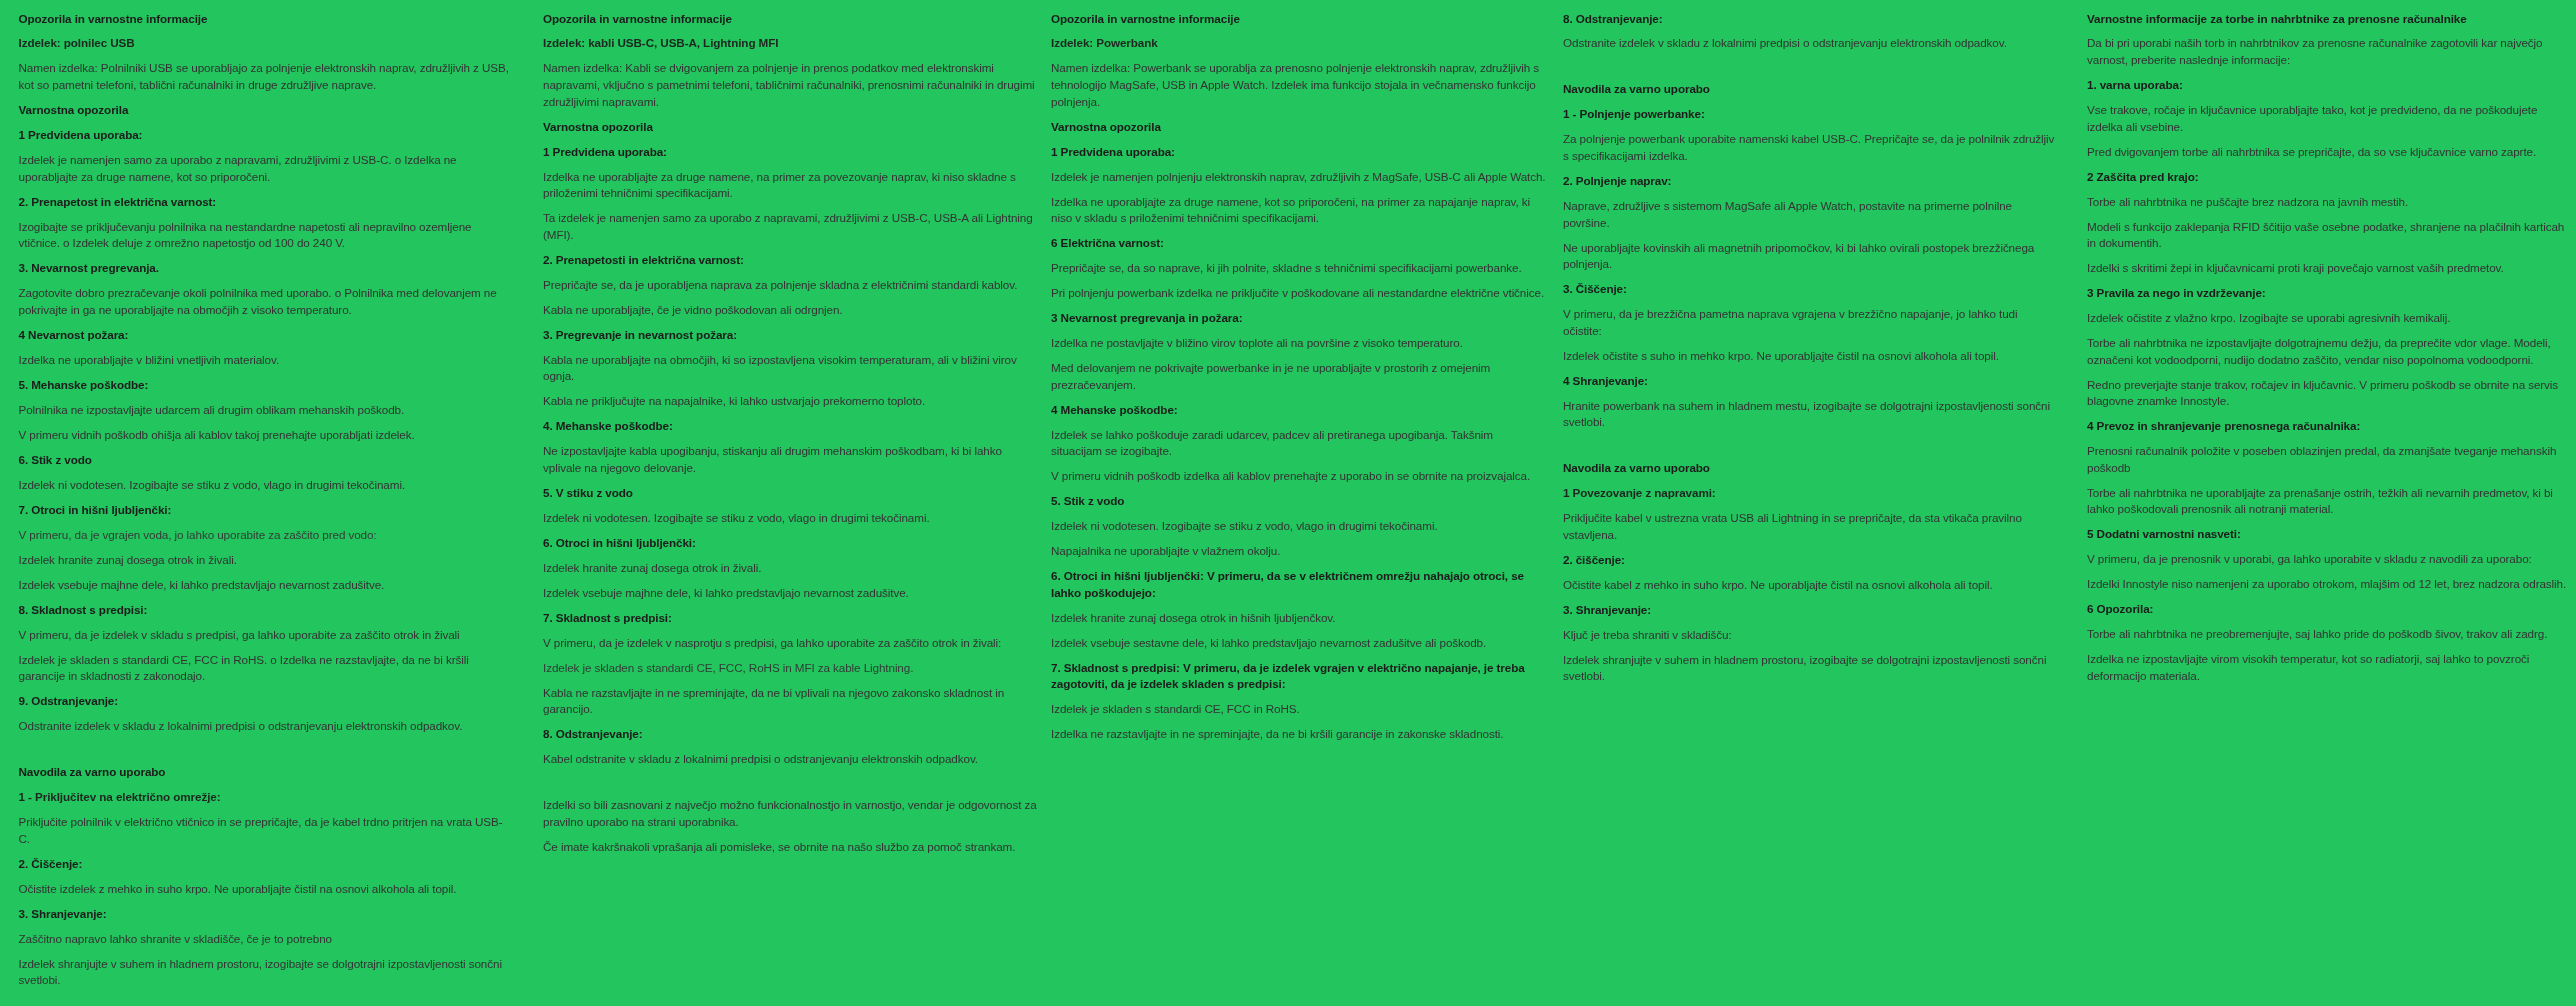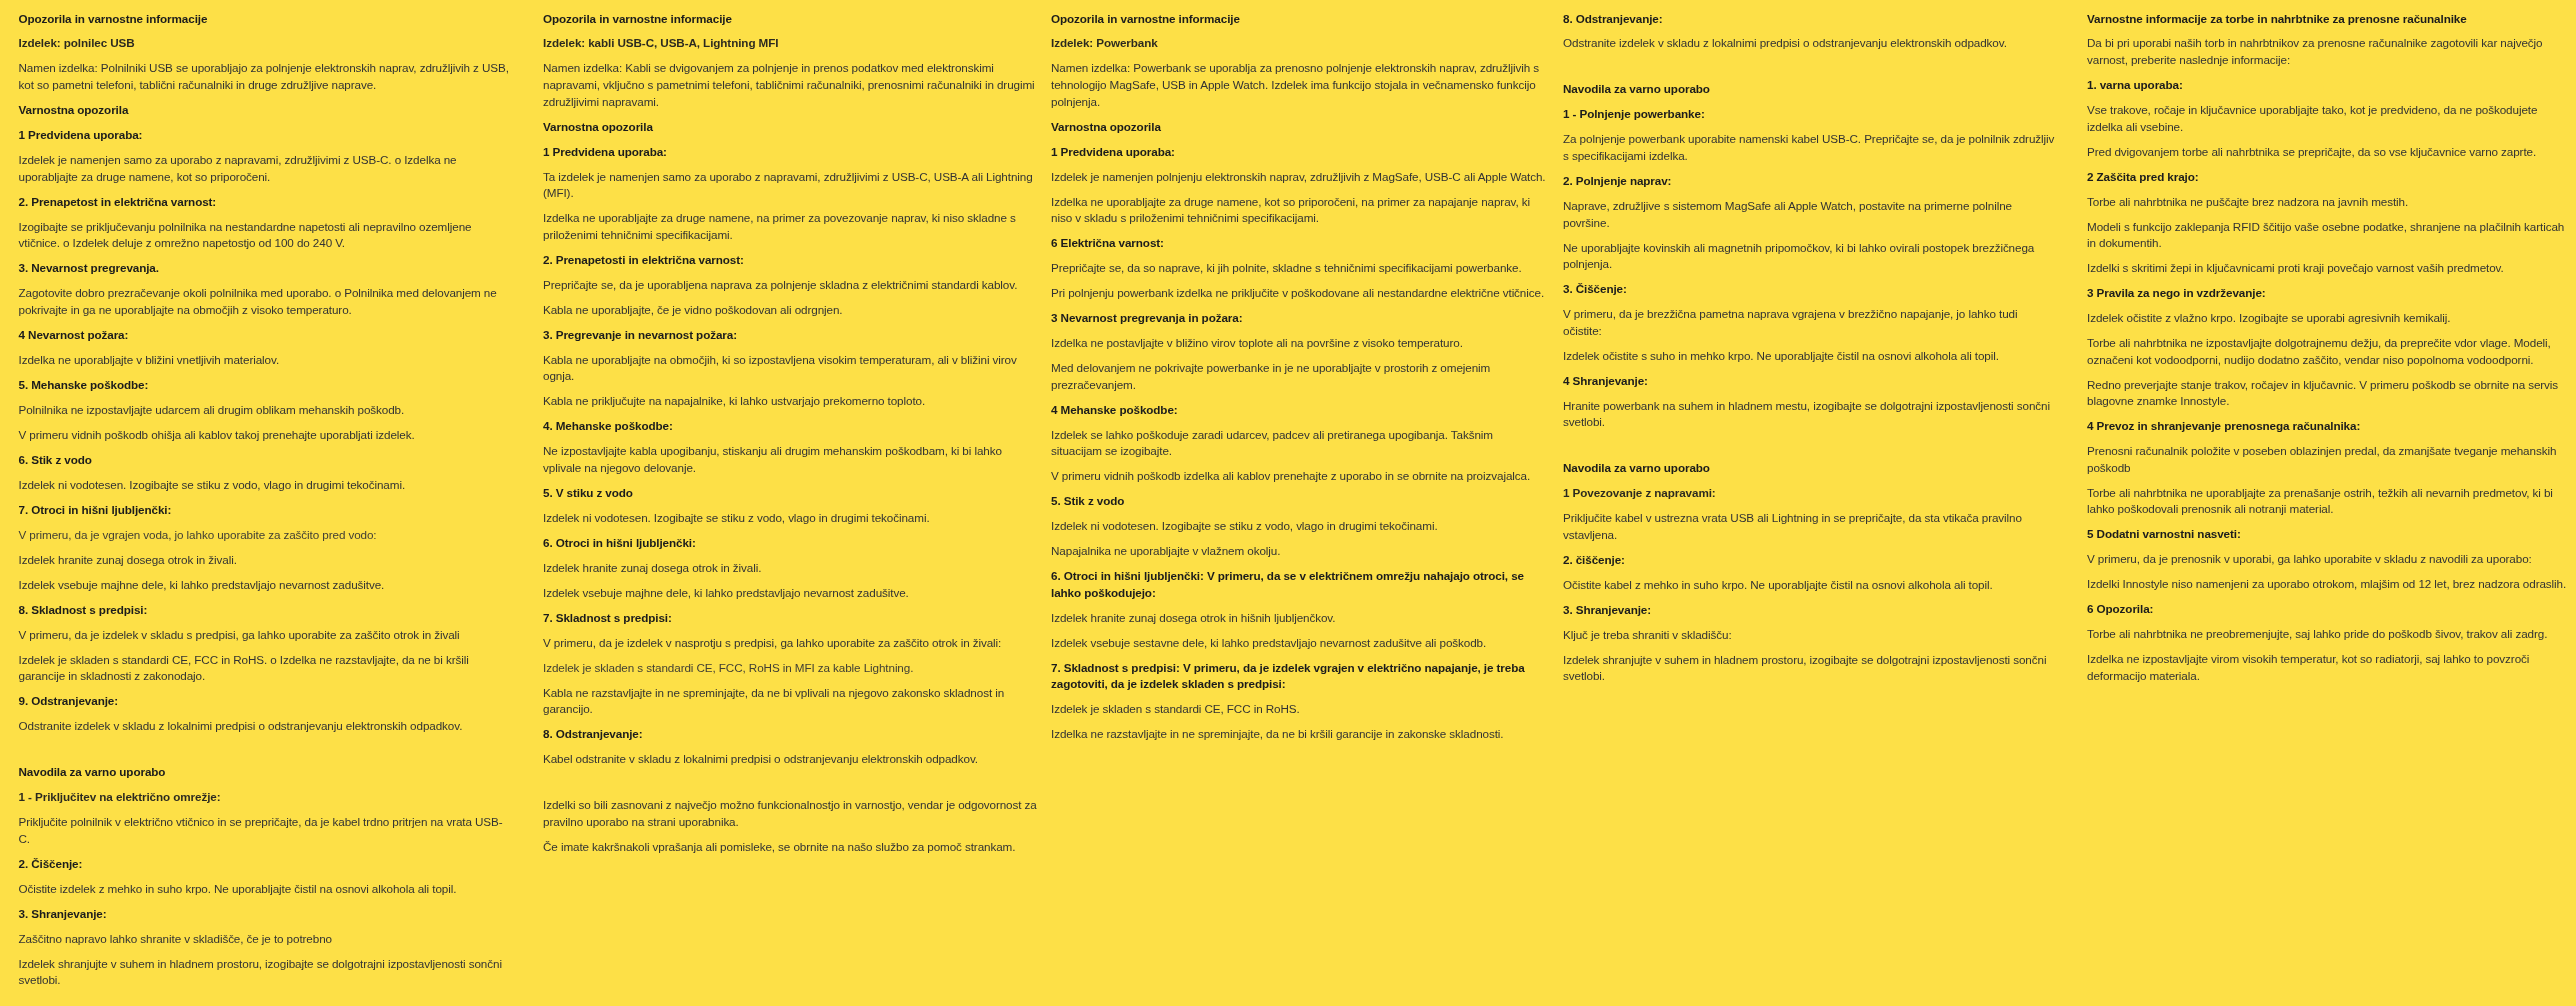--- a/index.html
+++ b/index.html
@@ -1,20 +1,20 @@
 <!DOCTYPE html>
 <html style="font-size:13px"><head>
 <meta charset="utf-8">
 <style>
   html, body { margin: 0; padding: 0; }
   .page {
     position: relative;
     width: 2576px;
     height: 1006px;
-    background: #fde047;
+    background: #22c55e;
     overflow: hidden;
     font-family: "Liberation Sans", "DejaVu Sans", sans-serif;
     color: #2b2b2b;
   }
   .col { position: absolute; top: 10.5px; }
   .h, .p {
     font-size: 11.7px;
     line-height: 16.6px;
     margin: 0 0 8.4px 0;
     letter-spacing: -0.1px;
@@ -64,22 +64,22 @@
       <div class="h">3. Shranjevanje:</div>
       <div class="p">Zaščitno napravo lahko shranite v skladišče, če je to potrebno</div>
       <div class="p">Izdelek shranjujte v suhem in hladnem prostoru, izogibajte se dolgotrajni izpostavljenosti sončni svetlobi.</div>
     </div>
     <div class="col" style="left: 543px; width: 495px;">
       <div class="h">Opozorila in varnostne informacije</div>
       <div class="h smudge">Izdelek: kabli USB-C, USB-A, Lightning MFI</div>
       <div class="p">Namen izdelka: Kabli se dvigovanjem za polnjenje in prenos podatkov med elektronskimi napravami, vključno s pametnimi telefoni, tabličnimi računalniki, prenosnimi računalniki in drugimi združljivimi napravami.</div>
       <div class="h">Varnostna opozorila</div>
       <div class="h">1 Predvidena uporaba:</div>
+      <div class="p">Izdelka ne uporabljajte za druge namene, na primer za povezovanje naprav, ki niso skladne s priloženimi tehničnimi specifikacijami.</div>
       <div class="p">Ta izdelek je namenjen samo za uporabo z napravami, združljivimi z USB-C, USB-A ali Lightning (MFI).</div>
-      <div class="p">Izdelka ne uporabljajte za druge namene, na primer za povezovanje naprav, ki niso skladne s priloženimi tehničnimi specifikacijami.</div>
       <div class="h">2. Prenapetosti in električna varnost:</div>
       <div class="p">Prepričajte se, da je uporabljena naprava za polnjenje skladna z električnimi standardi kablov.</div>
       <div class="p">Kabla ne uporabljajte, če je vidno poškodovan ali odrgnjen.</div>
       <div class="h">3. Pregrevanje in nevarnost požara:</div>
       <div class="p">Kabla ne uporabljajte na območjih, ki so izpostavljena visokim temperaturam, ali v bližini virov ognja.</div>
       <div class="p">Kabla ne priključujte na napajalnike, ki lahko ustvarjajo prekomerno toploto.</div>
       <div class="h">4. Mehanske poškodbe:</div>
       <div class="p">Ne izpostavljajte kabla upogibanju, stiskanju ali drugim mehanskim poškodbam, ki bi lahko vplivale na njegovo delovanje.</div>
       <div class="h">5. V stiku z vodo</div>
       <div class="p">Izdelek ni vodotesen. Izogibajte se stiku z vodo, vlago in drugimi tekočinami.</div>

